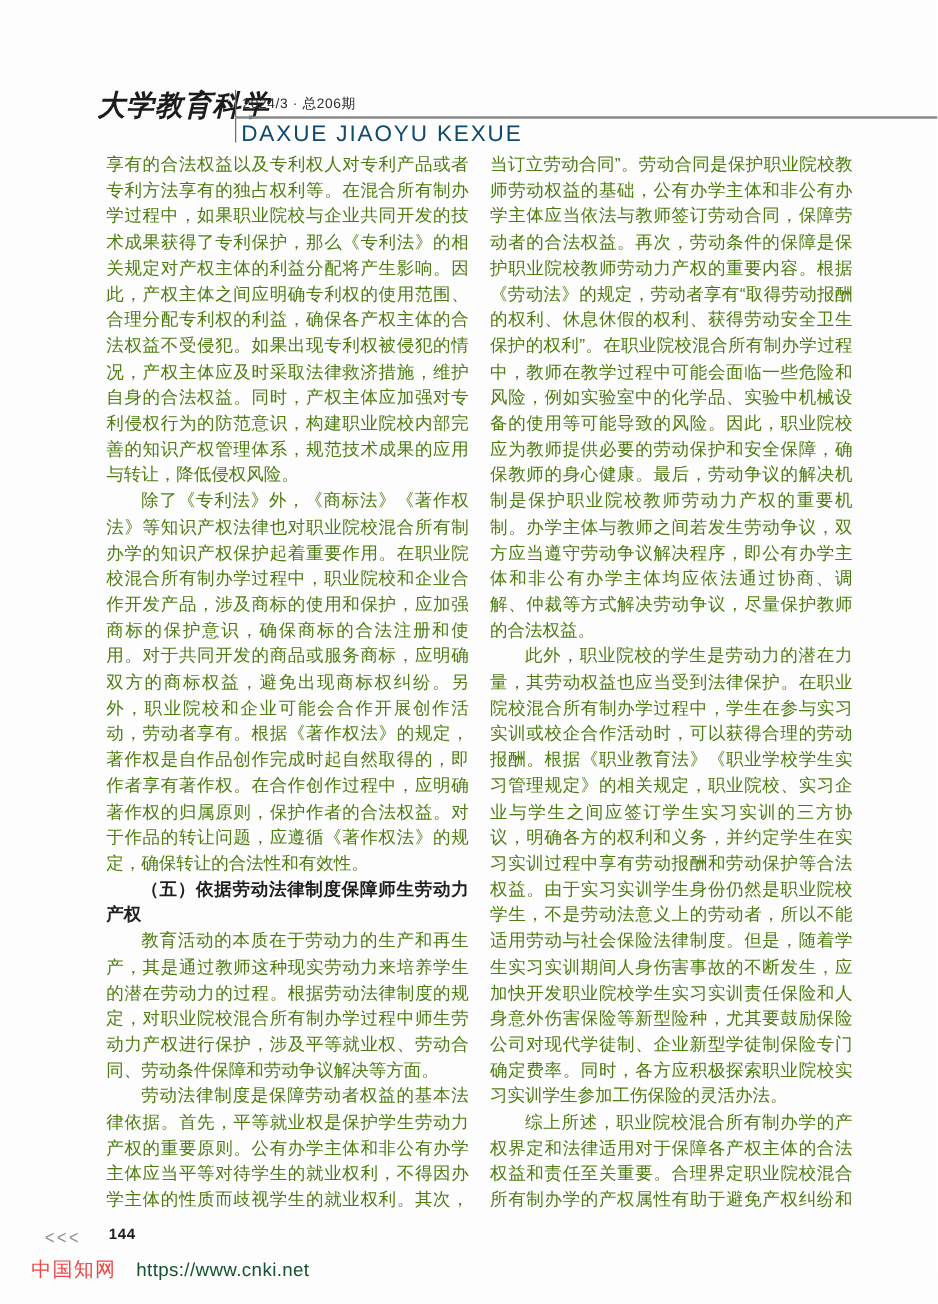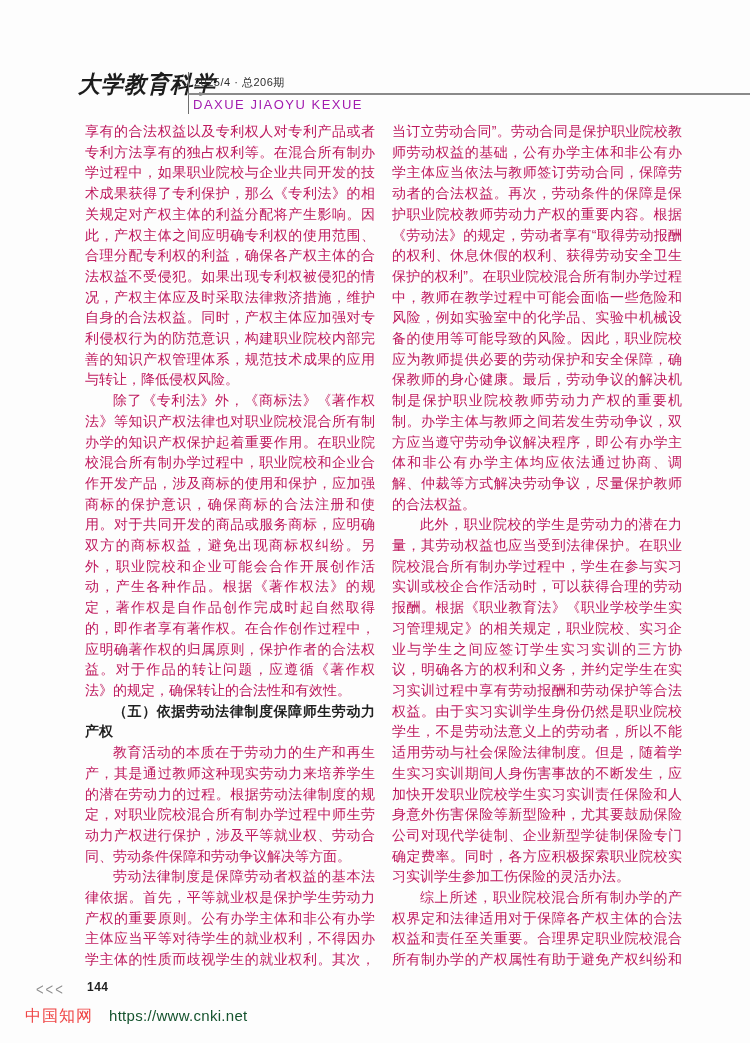--- a/index.html
+++ b/index.html
@@ -65,22 +65,22 @@
     left: 188px;
     right: 0;
     top: 25px;
     height: 2px;
     background: #8a8a8a;
   }
   .journal-pinyin {
     position: absolute;
     left: 193px;
     top: 29px;
-    font-size: 13px;
-    color: #a21caf;
+    font-size: 18px;
+    color: #0c4a6e;
     letter-spacing: 1.5px;
     white-space: nowrap;
   }
 
   
   .content {
     position: absolute;
     top: 121px;
     left: 85px;
     width: 597px;
@@ -92,21 +92,21 @@
     width: 290px;
     flex: 0 0 290px;
     overflow: hidden;
   }
   .col p {
     margin: 0;
     font-size: 14px;
     line-height: 20.7px;
     text-align: justify;
     text-justify: inter-ideograph;
-    color: #be185d;
+    color: #4d7c0f;
     word-break: break-all;
   }
   .col p.indent { text-indent: 2em; }
   .col p.subheading {
     font-weight: 700;
     color: #1f1f1f;
   }
 
   
   .footer {
@@ -156,30 +156,30 @@
   }
 </style>
 </head>
 <body>
 
 <div class="page">
 
   <div class="header">
     <div class="journal-logo">大学教育科学</div>
     <div class="header-vrule"></div>
-    <div class="issue-info">2025/4 · 总206期</div>
+    <div class="issue-info">2024/3 · 总206期</div>
     <div class="header-hrule"></div>
     <div class="journal-pinyin">DAXUE  JIAOYU  KEXUE</div>
   </div>
 
   <div class="content">
 
     <div class="col">
       <p>享有的合法权益以及专利权人对专利产品或者专利方法享有的独占权利等。在混合所有制办学过程中，如果职业院校与企业共同开发的技术成果获得了专利保护，那么《专利法》的相关规定对产权主体的利益分配将产生影响。因此，产权主体之间应明确专利权的使用范围、合理分配专利权的利益，确保各产权主体的合法权益不受侵犯。如果出现专利权被侵犯的情况，产权主体应及时采取法律救济措施，维护自身的合法权益。同时，产权主体应加强对专利侵权行为的防范意识，构建职业院校内部完善的知识产权管理体系，规范技术成果的应用与转让，降低侵权风险。</p>
-      <p class="indent">除了《专利法》外，《商标法》《著作权法》等知识产权法律也对职业院校混合所有制办学的知识产权保护起着重要作用。在职业院校混合所有制办学过程中，职业院校和企业合作开发产品，涉及商标的使用和保护，应加强商标的保护意识，确保商标的合法注册和使用。对于共同开发的商品或服务商标，应明确双方的商标权益，避免出现商标权纠纷。另外，职业院校和企业可能会合作开展创作活动，产生各种作品。根据《著作权法》的规定，著作权是自作品创作完成时起自然取得的，即作者享有著作权。在合作创作过程中，应明确著作权的归属原则，保护作者的合法权益。对于作品的转让问题，应遵循《著作权法》的规定，确保转让的合法性和有效性。</p>
+      <p class="indent">除了《专利法》外，《商标法》《著作权法》等知识产权法律也对职业院校混合所有制办学的知识产权保护起着重要作用。在职业院校混合所有制办学过程中，职业院校和企业合作开发产品，涉及商标的使用和保护，应加强商标的保护意识，确保商标的合法注册和使用。对于共同开发的商品或服务商标，应明确双方的商标权益，避免出现商标权纠纷。另外，职业院校和企业可能会合作开展创作活动，劳动者享有。根据《著作权法》的规定，著作权是自作品创作完成时起自然取得的，即作者享有著作权。在合作创作过程中，应明确著作权的归属原则，保护作者的合法权益。对于作品的转让问题，应遵循《著作权法》的规定，确保转让的合法性和有效性。</p>
       <p class="indent subheading">（五）依据劳动法律制度保障师生劳动力产权</p>
       <p class="indent">教育活动的本质在于劳动力的生产和再生产，其是通过教师这种现实劳动力来培养学生的潜在劳动力的过程。根据劳动法律制度的规定，对职业院校混合所有制办学过程中师生劳动力产权进行保护，涉及平等就业权、劳动合同、劳动条件保障和劳动争议解决等方面。</p>
       <p class="indent">劳动法律制度是保障劳动者权益的基本法律依据。首先，平等就业权是保护学生劳动力产权的重要原则。公有办学主体和非公有办学主体应当平等对待学生的就业权利，不得因办学主体的性质而歧视学生的就业权利。其次，劳动合同的签订和执行是保护教师劳动力产权的重要手段。《劳动法》规定，“劳动合同是劳动者与用人单位确立劳动关系、明确双方权利和义务的协议。建立劳动关系应</p>
     </div>
 
     <div class="col">
       <p>当订立劳动合同”。劳动合同是保护职业院校教师劳动权益的基础，公有办学主体和非公有办学主体应当依法与教师签订劳动合同，保障劳动者的合法权益。再次，劳动条件的保障是保护职业院校教师劳动力产权的重要内容。根据《劳动法》的规定，劳动者享有“取得劳动报酬的权利、休息休假的权利、获得劳动安全卫生保护的权利”。在职业院校混合所有制办学过程中，教师在教学过程中可能会面临一些危险和风险，例如实验室中的化学品、实验中机械设备的使用等可能导致的风险。因此，职业院校应为教师提供必要的劳动保护和安全保障，确保教师的身心健康。最后，劳动争议的解决机制是保护职业院校教师劳动力产权的重要机制。办学主体与教师之间若发生劳动争议，双方应当遵守劳动争议解决程序，即公有办学主体和非公有办学主体均应依法通过协商、调解、仲裁等方式解决劳动争议，尽量保护教师的合法权益。</p>
       <p class="indent">此外，职业院校的学生是劳动力的潜在力量，其劳动权益也应当受到法律保护。在职业院校混合所有制办学过程中，学生在参与实习实训或校企合作活动时，可以获得合理的劳动报酬。根据《职业教育法》《职业学校学生实习管理规定》的相关规定，职业院校、实习企业与学生之间应签订学生实习实训的三方协议，明确各方的权利和义务，并约定学生在实习实训过程中享有劳动报酬和劳动保护等合法权益。由于实习实训学生身份仍然是职业院校学生，不是劳动法意义上的劳动者，所以不能适用劳动与社会保险法律制度。但是，随着学生实习实训期间人身伤害事故的不断发生，应加快开发职业院校学生实习实训责任保险和人身意外伤害保险等新型险种，尤其要鼓励保险公司对现代学徒制、企业新型学徒制保险专门确定费率。同时，各方应积极探索职业院校实习实训学生参加工伤保险的灵活办法。</p>
       <p class="indent">综上所述，职业院校混合所有制办学的产权界定和法律适用对于保障各产权主体的合法权益和责任至关重要。合理界定职业院校混合所有制办学的产权属性有助于避免产权纠纷和办学不确定性，保障各产权主体的合法权益。在法律适用方面，建议运用公私法融合的理念，对公有资本适用教育法律法规进行规范，以凸显保护公共利益的价值取</p>
     </div>

